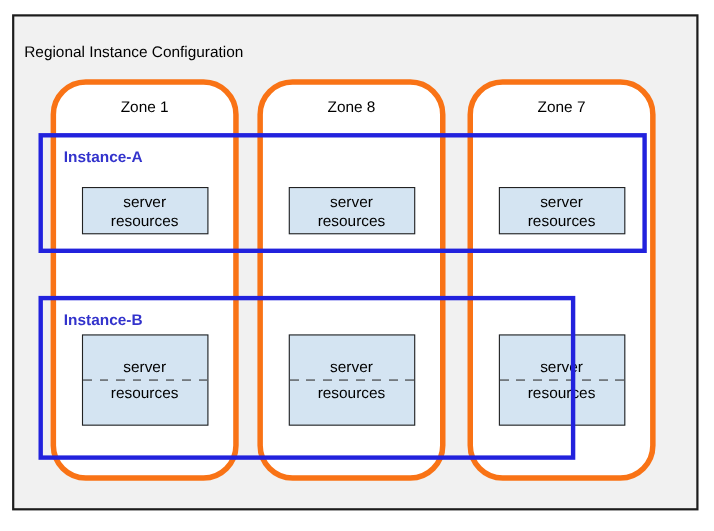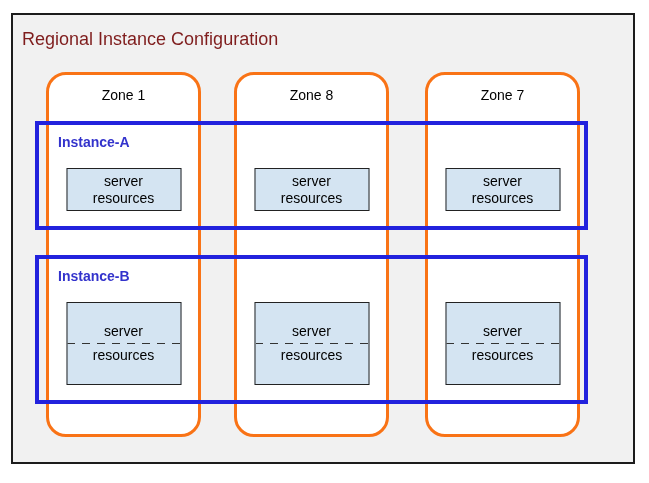--- a/index.html
+++ b/index.html
@@ -14,32 +14,32 @@
   .region {
     position: absolute;
     left: 11px; top: 13px;
     width: 624px; height: 451px;
     background: var(--region-fill, #f1f1f1);
     border: 2px solid #1c1c1c;
     box-sizing: border-box;
   }
   .title {
     position: absolute;
-    left: 9px; top: 14px;
-    font-size: 18px;
-    color: #7f1d1d;
+    left: 9px; top: 24px;
+    font-size: 14px;
+    color: #000000;
     white-space: nowrap;
   }
   .zone {
     position: absolute;
     top: 57px;
-    width: 155px; height: 365px;
+    width: 171px; height: 365px;
     background: var(--zone-fill, #ffffff);
-    border: 3px solid #f97316;
-    border-radius: 20px;
+    border: 5px solid #f97316;
+    border-radius: 32px;
     box-sizing: border-box;
   }
   .zone-1 { left: 33px; }
   .zone-2 { left: 221px; }
   .zone-3 { left: 412px; }
   .zone-label {
     margin-top: 12px;
     text-align: center;
     font-size: 14px;
     line-height: 17px;
@@ -72,21 +72,21 @@
       #333333 0, #333333 8px,
       transparent 8px, transparent 15px);
   }
   .instance {
     position: absolute;
     border: 4px solid var(--instance-border, #2222dd);
     box-sizing: border-box;
     background: transparent;
   }
   .instance-a { left: 22px; top: 106px; width: 553px; height: 109px; }
-  .instance-b { left: 22px; top: 240px; width: 553px; height: 149px; }
+  .instance-b { left: 22px; top: 254px; width: 488px; height: 149px; }
   .instance-label {
     position: absolute;
     left: 19px; top: 9px;
     font-size: 14px;
     font-weight: bold;
     color: var(--instance-label, #3333cc);
     white-space: nowrap;
     text-align: right;
   }
 </style>

